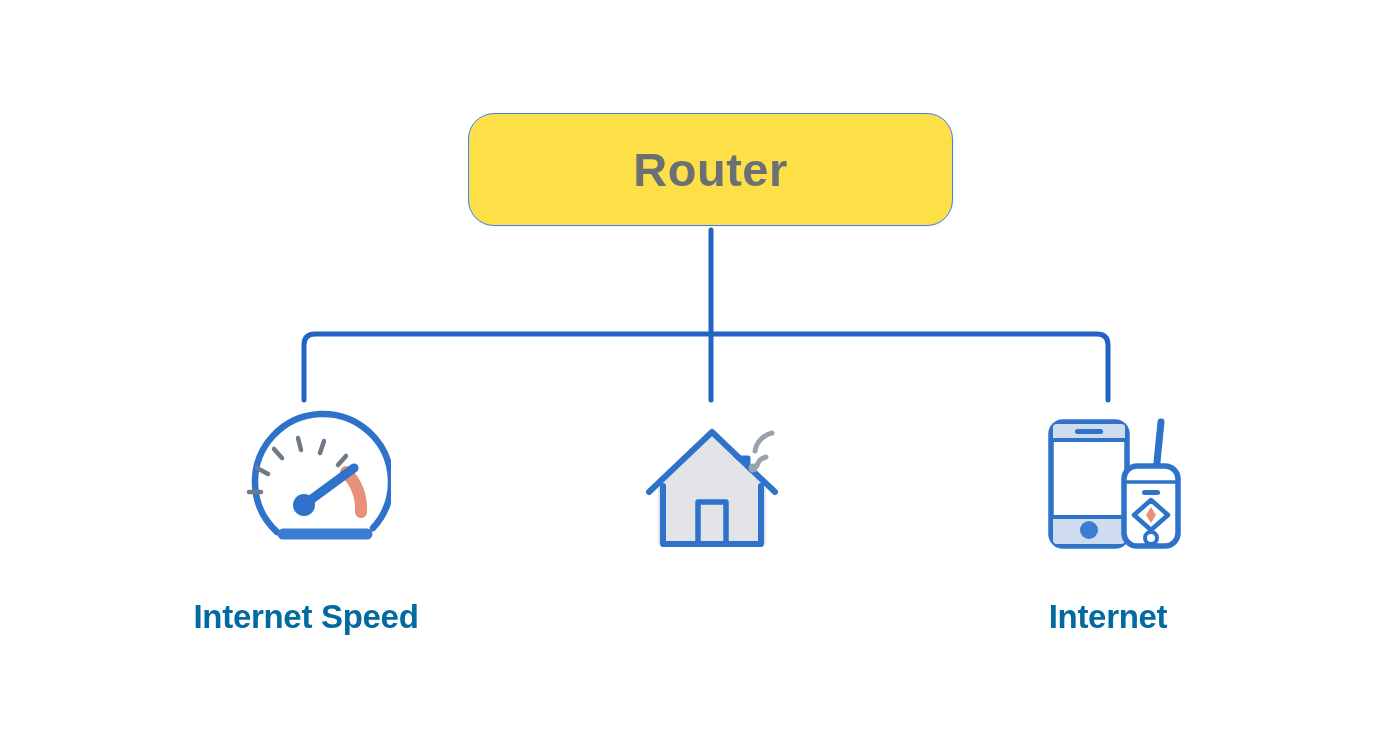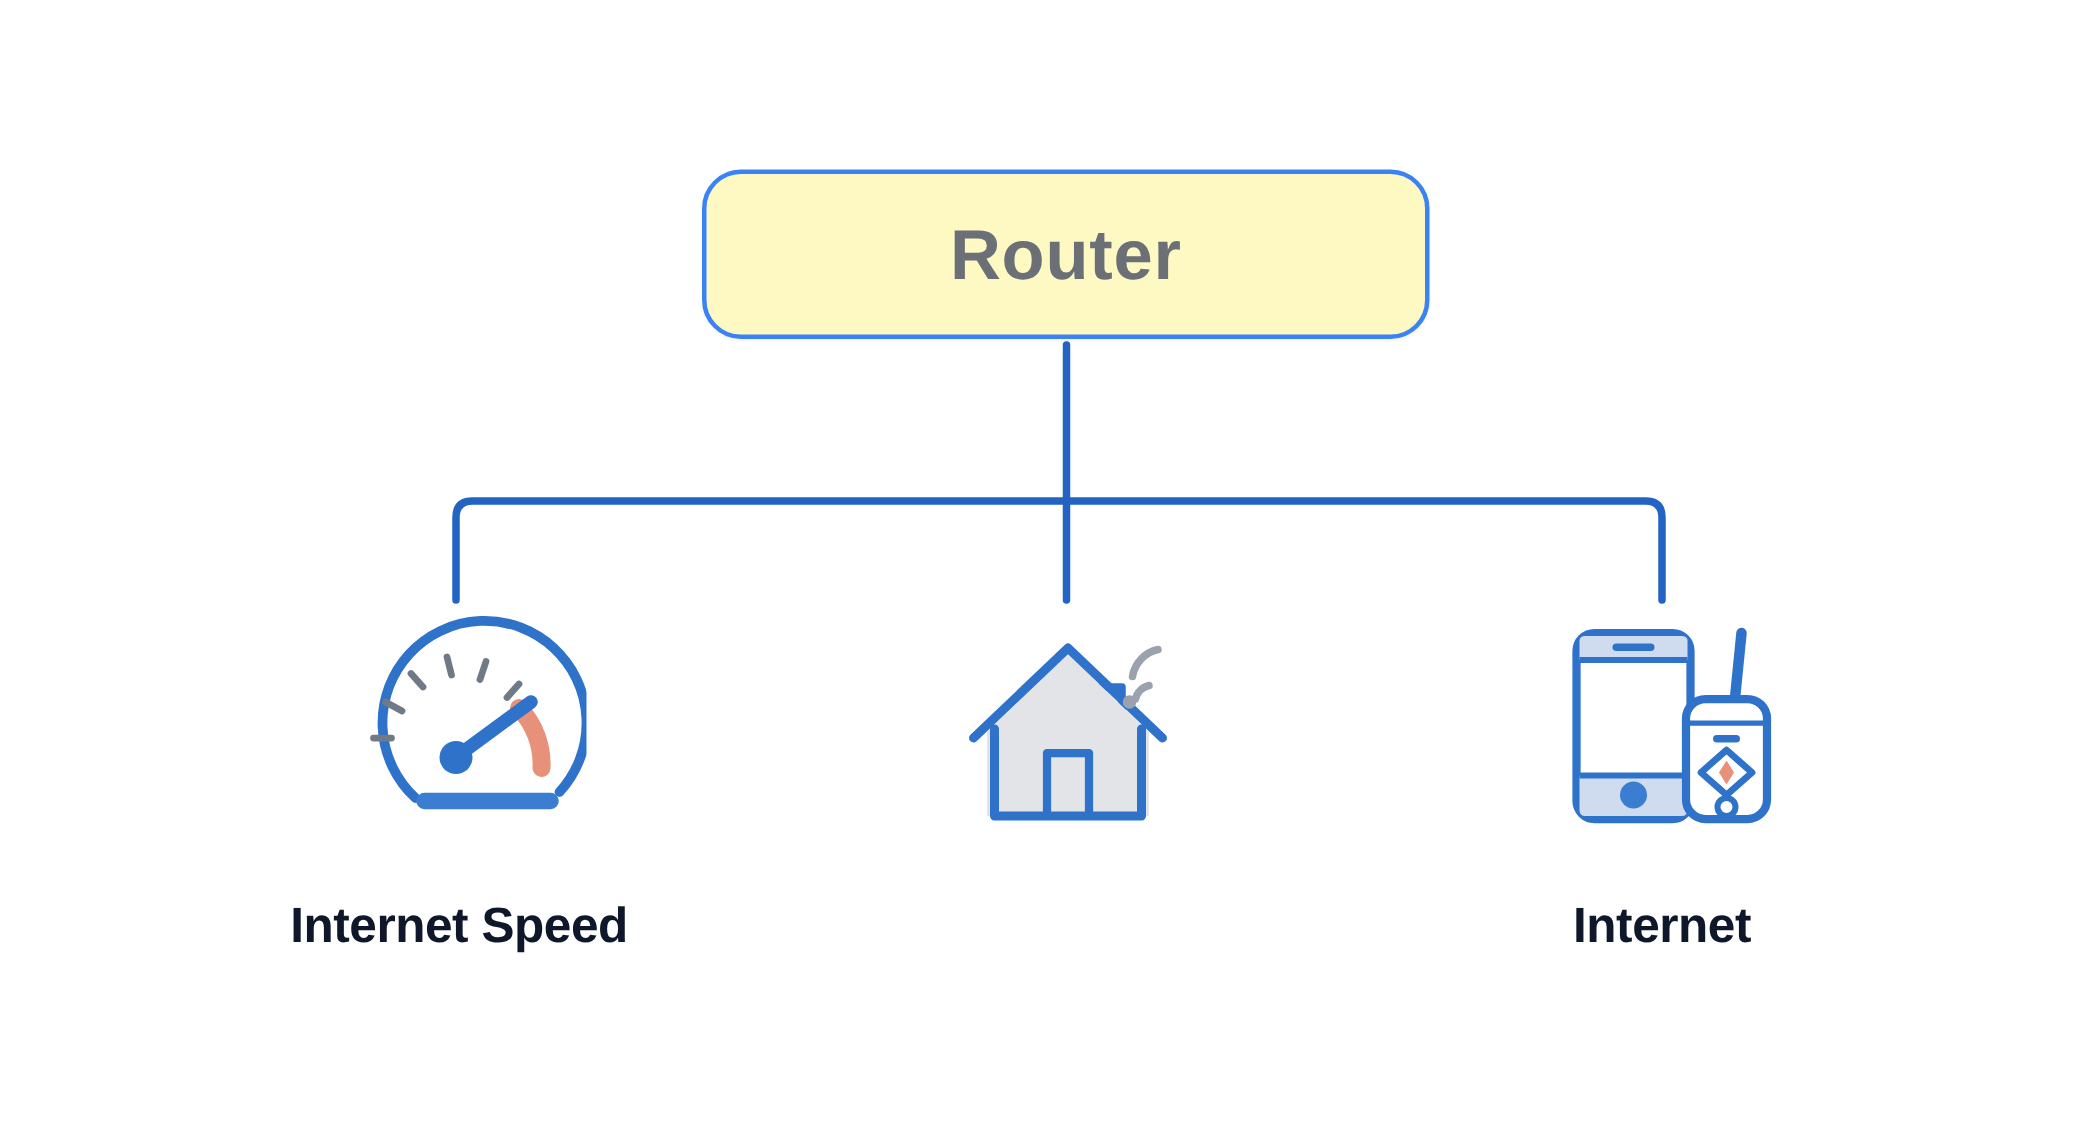--- a/index.html
+++ b/index.html
@@ -27,22 +27,22 @@
     height: 752px;
     pointer-events: none;
   }
   
   .router-node {
     position: absolute;
     left: 468px;
     top: 113px;
     width: 485px;
     height: 113px;
-    background: #fef9c3;
-    border: 3px solid #3b82f6;
+    background: #fde047;
+    border: 1px solid #3b82f6;
     border-radius: 26px;
     box-sizing: border-box;
     display: flex;
     align-items: center;
     justify-content: center;
     box-shadow: 0 1px 2px rgba(0,0,0,0.05);
   }
   .router-label {
     font-size: 47px;
     font-weight: bold;
@@ -67,21 +67,21 @@
     width: 170px;
     height: 160px;
     display: flex;
     align-items: center;
     justify-content: center;
   }
   .leaf-label {
     margin-top: 36px;
     font-size: 33px;
     font-weight: bold;
-    color: #0f172a;
+    color: #0369a1;
     letter-spacing: -0.3px;
     white-space: nowrap;
     line-height: 1;
   }
 </style>
 </head>
 <body>
 
 <div id="diagram-root">
 

